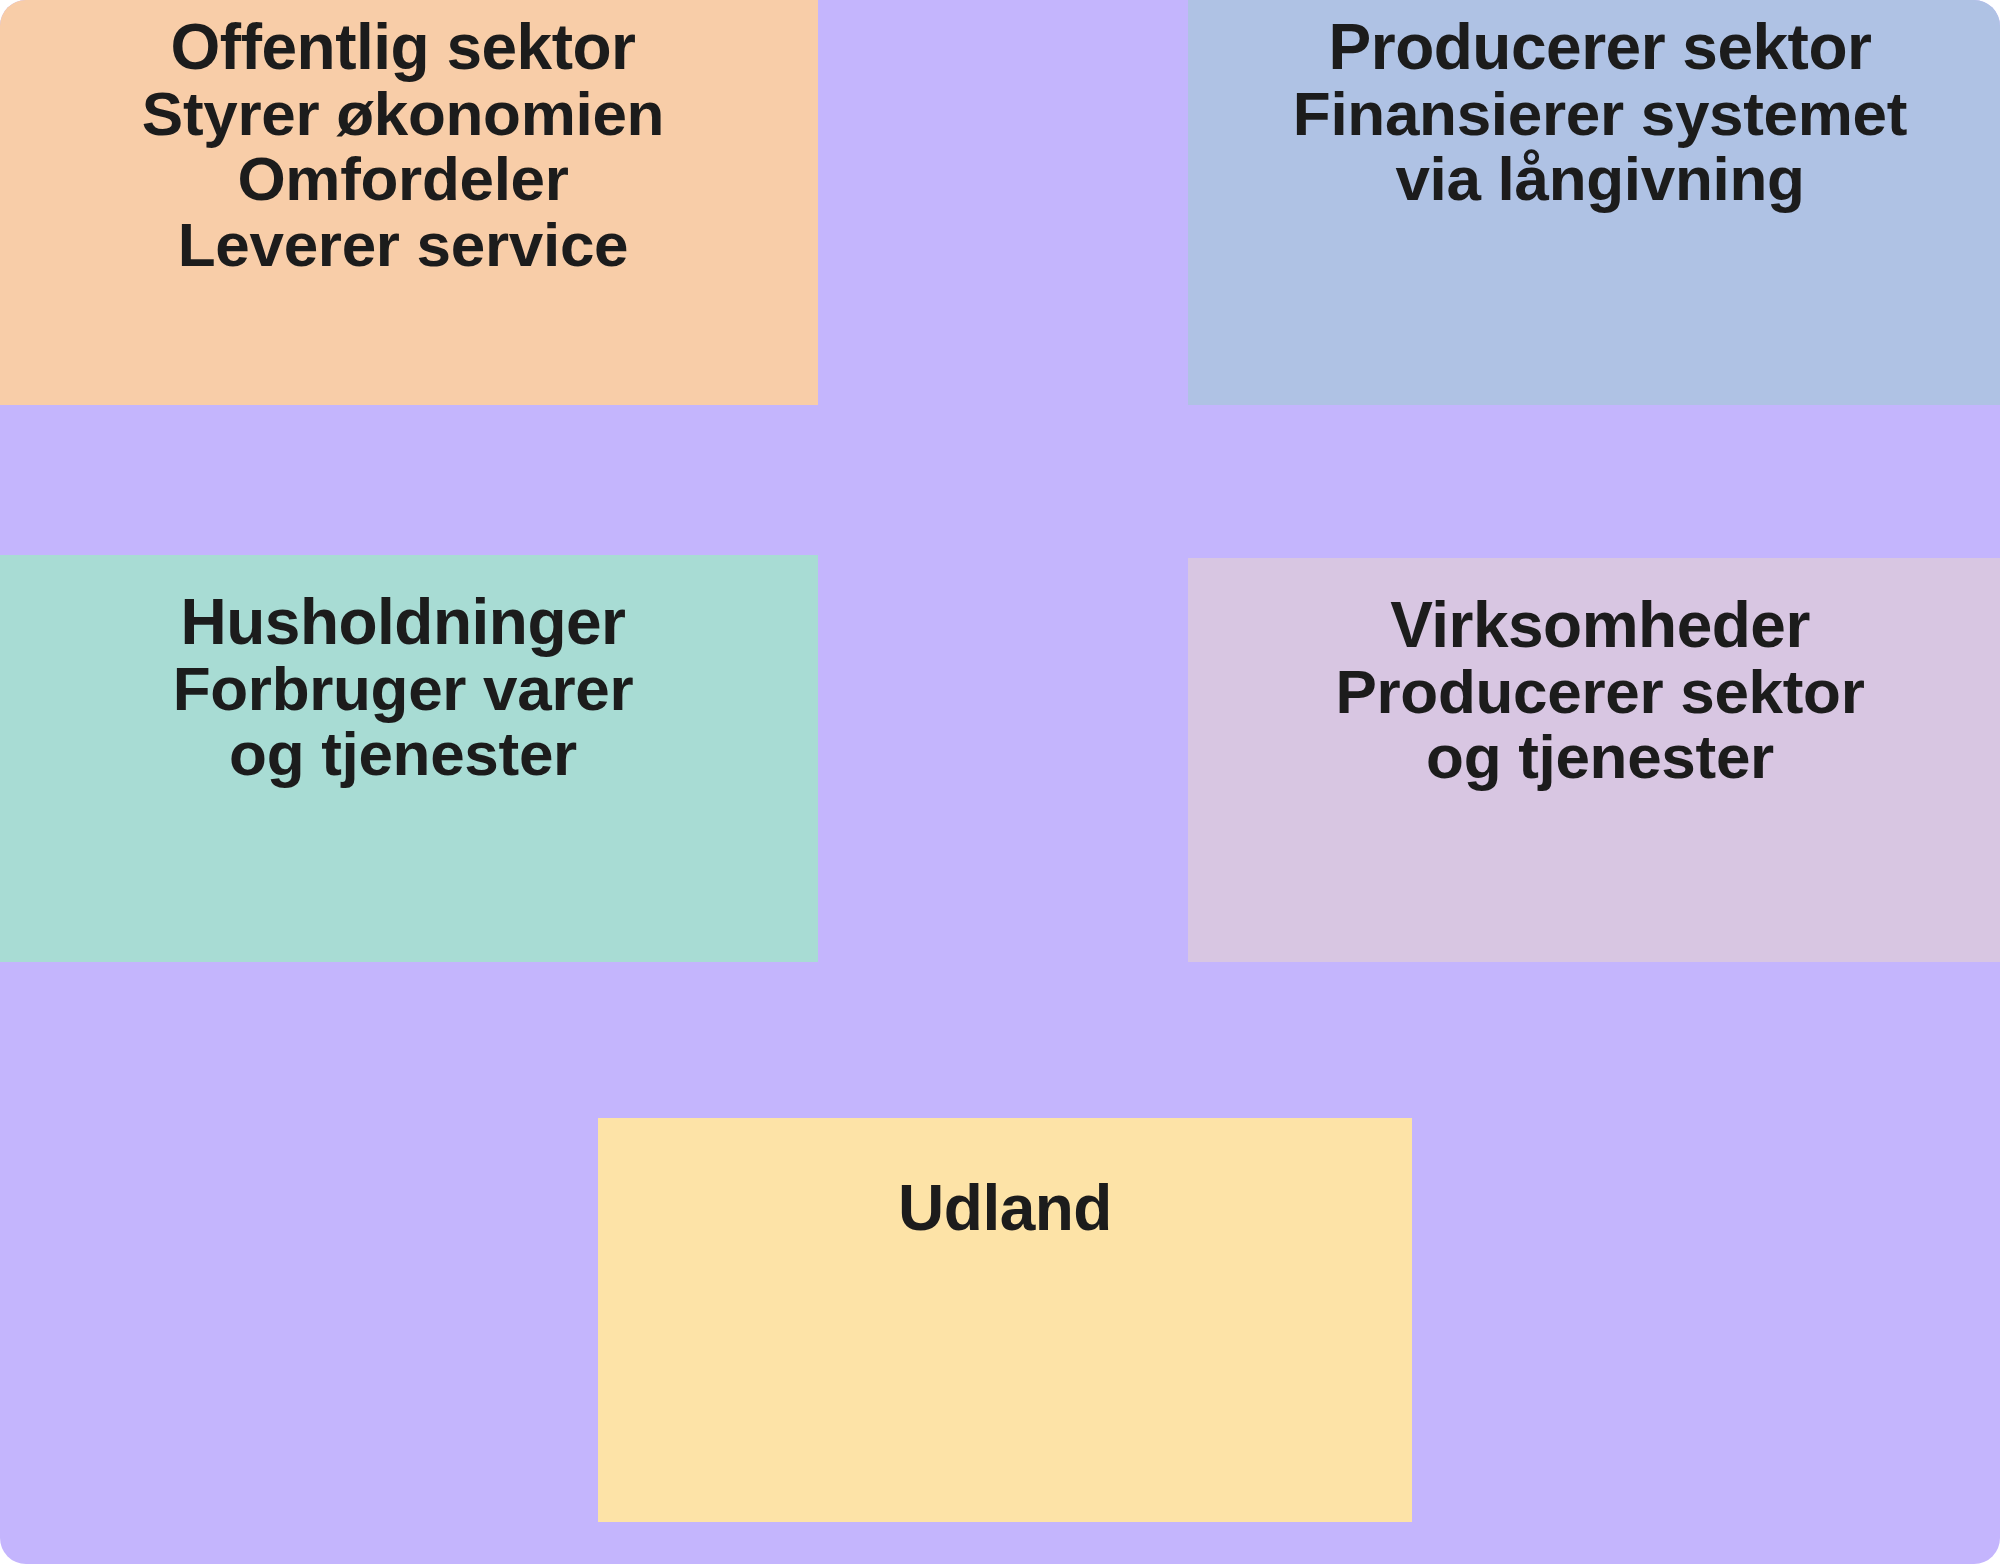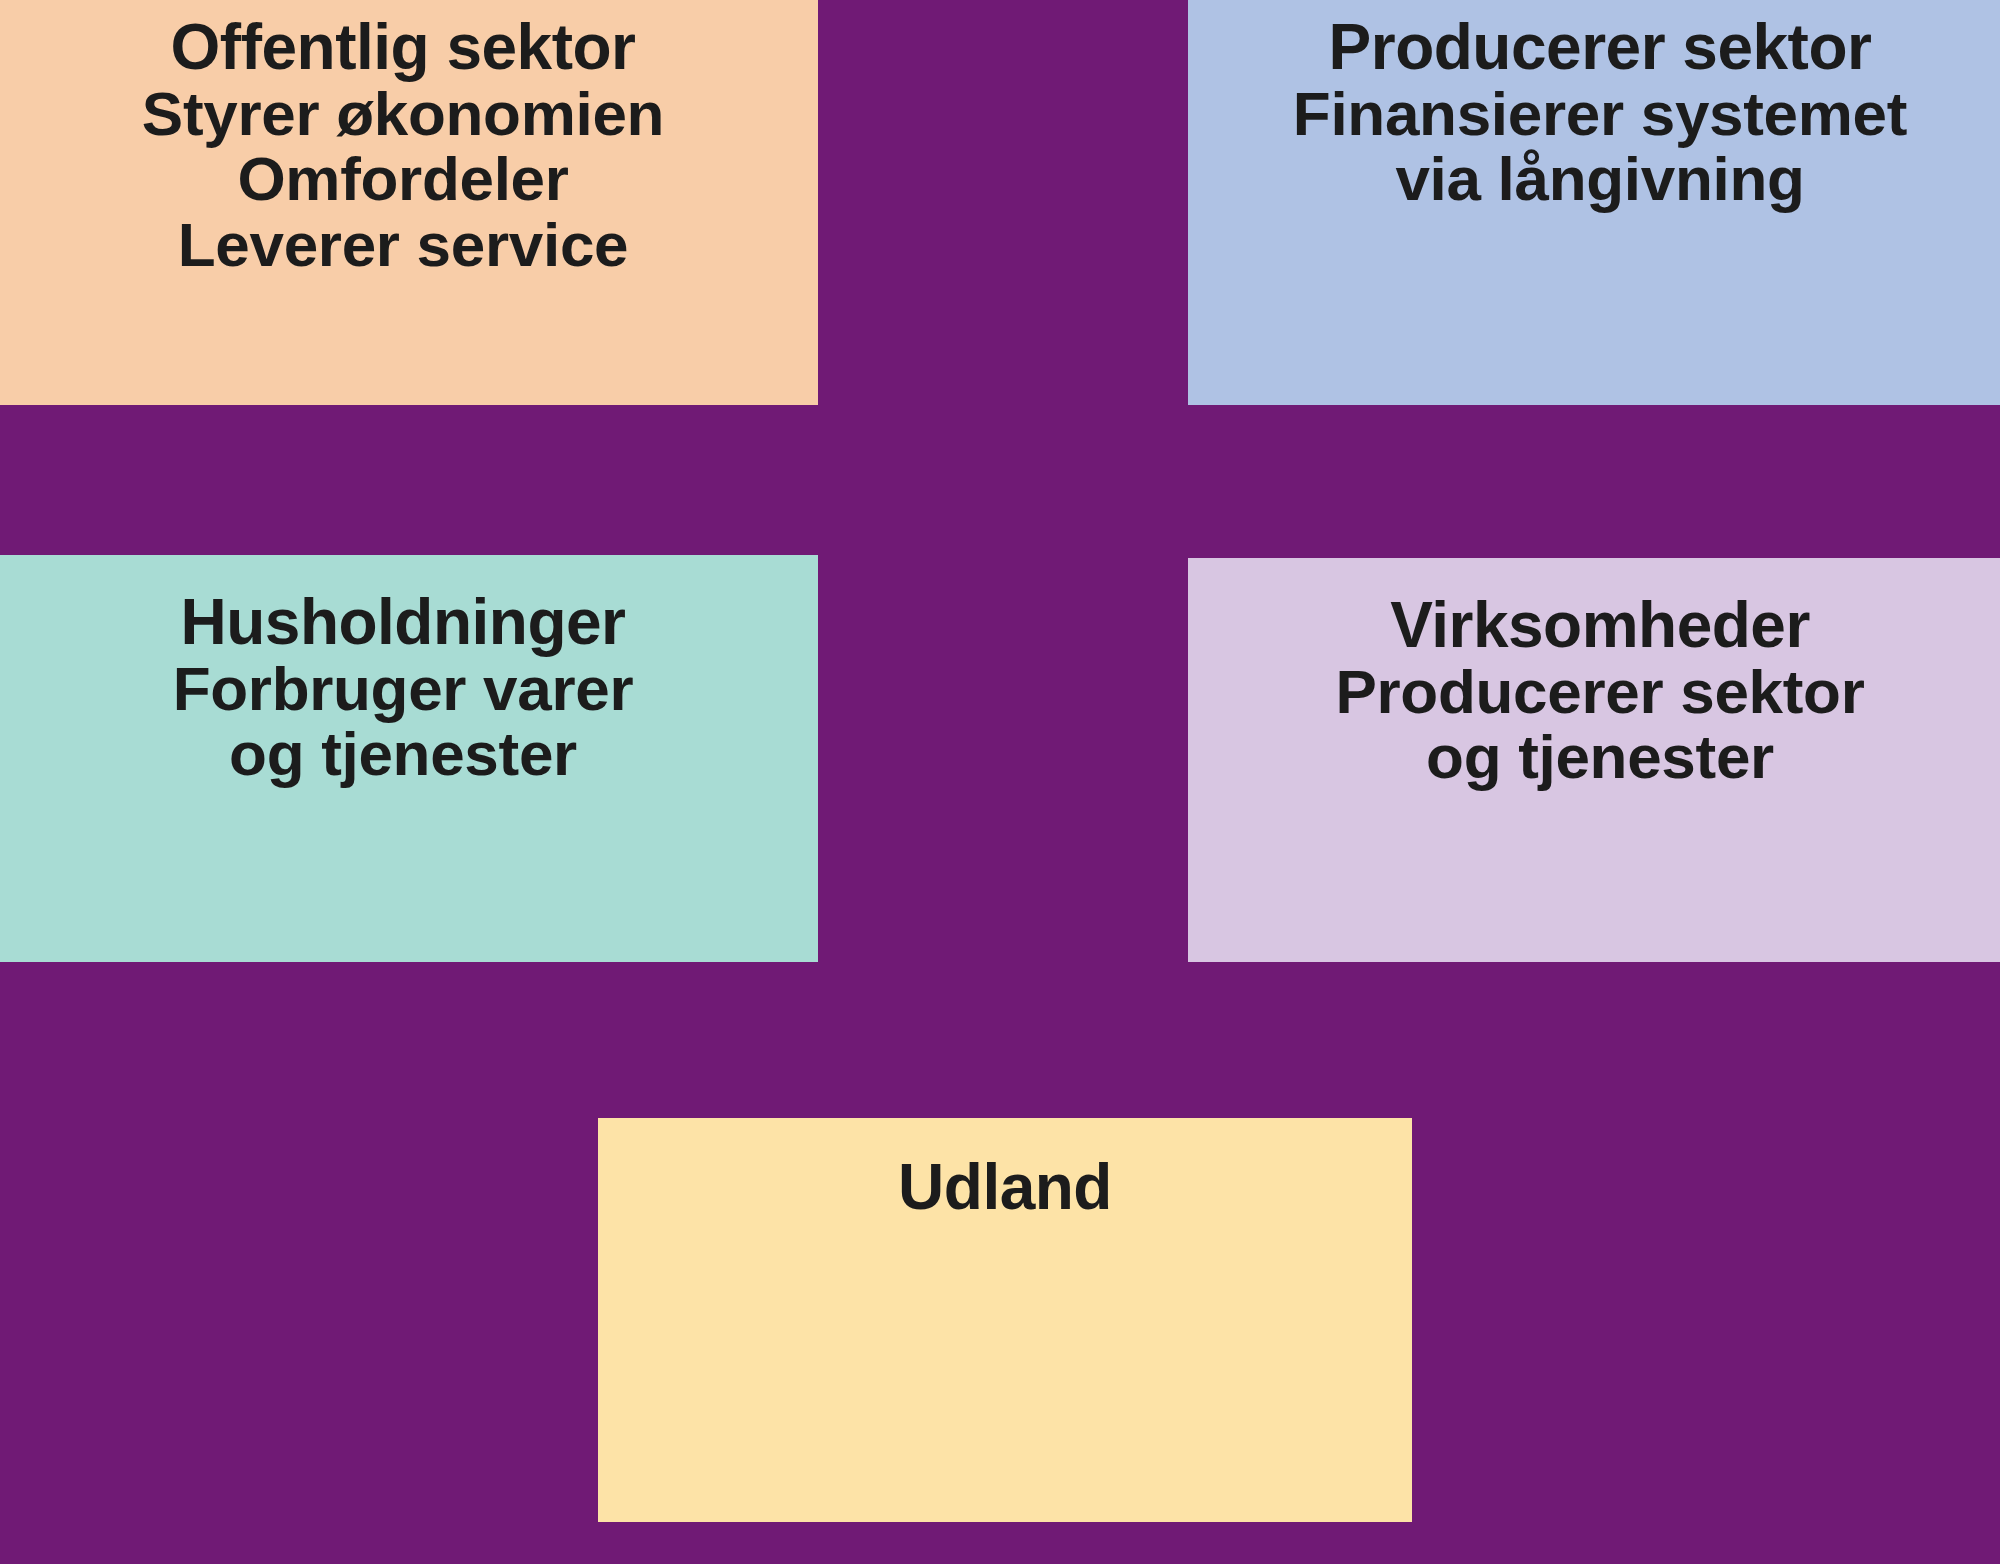--- a/index.html
+++ b/index.html
@@ -63,27 +63,27 @@
     padding-top: 34px;
   }
   #box-virksomheder {
     left: 1188px; top: 558px;
     width: 824px; height: 404px;
     padding-top: 34px;
   }
   #box-udland {
     left: 598px;  top: 1118px;
     width: 814px; height: 404px;
-    padding-top: 36px;
+    padding-top: 57px;
   }
 </style>
 </head>
 <body style="background-color: rgb(255, 255, 255);">
 
-<div id="canvas" style="background-color: #701a75; color: rgb(28, 28, 28);">
+<div id="canvas" style="background-color: #c4b5fd; color: rgb(28, 28, 28); border-radius: 26px;">
 
   <div class="sector-box" id="box-offentlig-sektor" style="background-color: rgb(248, 205, 168);">
     <div class="sector-title">Offentlig sektor</div>
     <div class="sector-lines">
       <span class="sector-line">Styrer økonomien</span>
       <span class="sector-line">Omfordeler</span>
       <span class="sector-line">Leverer service</span>
     </div>
   </div>
 

